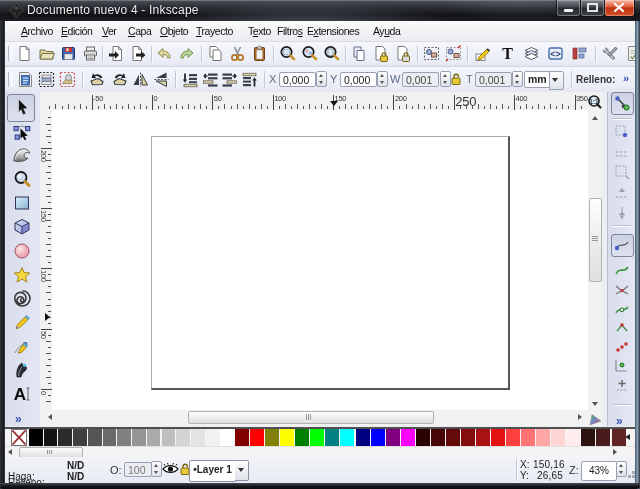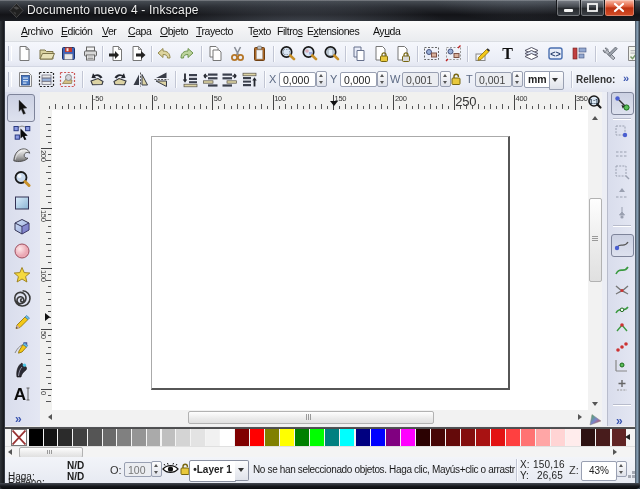--- a/index.html
+++ b/index.html
@@ -717,21 +717,20 @@
         <circle cx="8.5" cy="7" r="2.6" fill="#111"></circle>
         <path d="M3 3.5 L2 2 M6 2.5 L5.5 1 M11 2.5 L11.5 1 M14 3.5 L15 2" stroke="#111" stroke-width="1"></path>
       </svg>
       <svg style="position:absolute;left:174px;top:5px" width="13" height="14" viewBox="0 0 13 14">
         <rect x="2" y="6" width="8" height="6.5" rx="1" fill="#e8c83c" stroke="#776610"></rect>
         <path d="M4 6 v-1.5 a2.2 2.2 0 0 1 4.4 0 v0.4" fill="none" stroke="#776610" stroke-width="1.4"></path>
       </svg>
       <div class="abs" style="left:184px;top:3px;width:45px;height:17px;background:#fff;border:1px solid #8a90a0;border-radius:2px 0 0 2px;font-size:10px;font-weight:bold;color:#222;padding-top:3px;text-align:center">•Layer 1</div>
       <div class="abs" style="left:230px;top:3px;width:13px;height:19px;background:linear-gradient(180deg,#fdfdfd,#dfe2ea);border:1px solid #8a90a0;border-left:none;border-radius:0 2px 2px 0"></div>
       <div class="abs" style="left:233px;top:11px;border-left:3.5px solid transparent;border-right:3.5px solid transparent;border-top:4px solid #333"></div>
-      <span class="t11" style="left:248px;top:7px;width:264px;overflow:hidden;white-space:nowrap;font-size:10px;letter-spacing:-0.35px">No se han seleccionado objetos. Haga clic, Mayús+clic o arrastr</span>
       <div class="abs" style="left:511px;top:2px;width:1px;height:22px;background:#c2c6d4;border-right:1px solid #fbfcfe"></div>
       <span class="t9" style="left:515px;top:2px;color:#222">X:</span>
       <span class="t9" style="left:528px;top:2px;width:30px;text-align:center;color:#222;letter-spacing:.2px">150,16</span>
       <span class="t9" style="left:515px;top:13px;color:#222">Y:</span>
       <span class="t9" style="left:528px;top:13px;width:30px;text-align:right;color:#222;letter-spacing:.2px">26,65</span>
       <span class="t11" style="left:564px;top:7px;color:#333">Z:</span>
       <div class="fld" style="left:576px;top:4px;width:28px;height:15px;text-align:center;font-size:10px;padding-top:3px">43%</div>
       <div class="spin" style="left:611px;top:4px"></div>
       <div class="abs" style="left:623px;top:18px;width:2.5px;height:2.5px;background:#a6aab4;box-shadow:4px 0 0 #a6aab4,8px 0 0 #a6aab4, 4px -4px 0 #a6aab4,8px -4px 0 #a6aab4, 8px -8px 0 #a6aab4"></div>
     </div>

